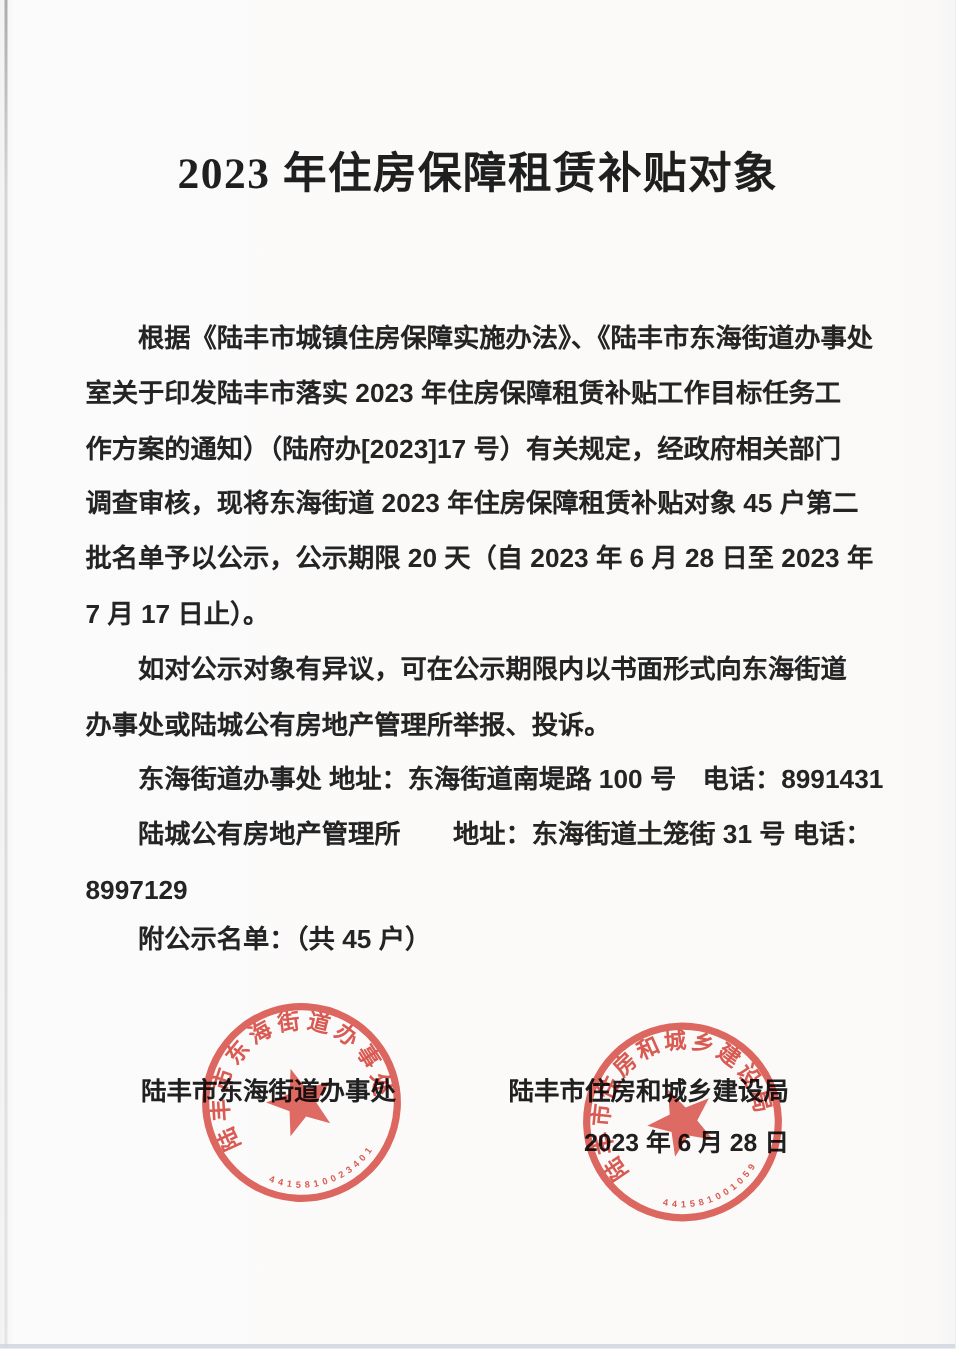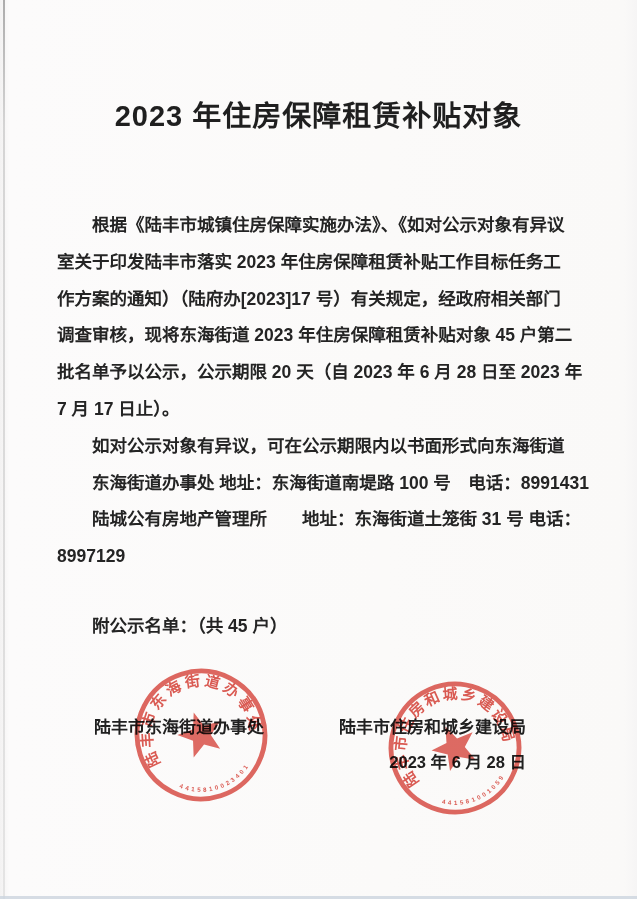--- a/index.html
+++ b/index.html
@@ -17,21 +17,21 @@
     background:linear-gradient(#6f6f6f,#b9b9b9 14%,#c9c9c9 70%,#d6d6d6);
     opacity:.55;
   }
   .scan-edge-bottom{
     position:absolute;left:0;bottom:0;width:637px;height:3px;
     background:#ccd4df;opacity:.8;
   }
   .title{
     position:absolute;left:0;width:637px;text-align:center;
     font-size:29px;font-weight:700;color:#1f1f1f;line-height:1.05;
-    letter-spacing:1px;white-space:nowrap;
+    letter-spacing:1px;white-space:nowrap;font-family:Liberation Serif, serif;
   }
   .title1{top:101px;}
   .title2{top:151px;letter-spacing:10px;}
   .body{
     position:absolute;left:57px;top:207px;width:528px;
     font-size:17.5px;font-weight:700;line-height:36.8px;
     color:#242424;
   }
   .bline{height:36.8px;white-space:nowrap;}
   .ind{text-indent:2em;}
@@ -68,27 +68,28 @@
 <body>
 
 <div class="page">
 
   <div class="scan-edge-left"></div>
   <div class="scan-edge-bottom"></div>
 
   <div class="title title1">2023 年住房保障租赁补贴对象</div>
 
   <div class="body">
-    <div class="bline ind">根据《陆丰市城镇住房保障实施办法》、《如对公示对象有异议</div>
+    <div class="bline ind">根据《陆丰市城镇住房保障实施办法》、《陆丰市东海街道办事处</div>
     <div class="bline">室关于印发陆丰市落实 2023 年住房保障租赁补贴工作目标任务工</div>
     <div class="bline">作方案的通知）（陆府办[2023]17 号）有关规定，经政府相关部门</div>
     <div class="bline">调查审核，现将东海街道 2023 年住房保障租赁补贴对象 45 户第二</div>
     <div class="bline">批名单予以公示，公示期限 20 天（自 2023 年 6 月 28 日至 2023 年</div>
     <div class="bline">7 月 17 日止）。</div>
     <div class="bline ind">如对公示对象有异议，可在公示期限内以书面形式向东海街道</div>
+    <div class="bline">办事处或陆城公有房地产管理所举报、投诉。</div>
     <div class="bline ind">东海街道办事处 地址：东海街道南堤路 100 号　电话：8991431</div>
     <div class="bline ind">陆城公有房地产管理所　　地址：东海街道土笼街 31 号 电话：</div>
     <div class="bline">8997129</div>
   </div>
 
   <div class="attach">附公示名单：（共 45 户）</div>
 
   <div class="sig-name sig-left">陆丰市东海街道办事处</div>
   <div class="sig-name sig-right">陆丰市住房和城乡建设局</div>
   <div class="sig-date">2023 年 6 月 28 日</div>

